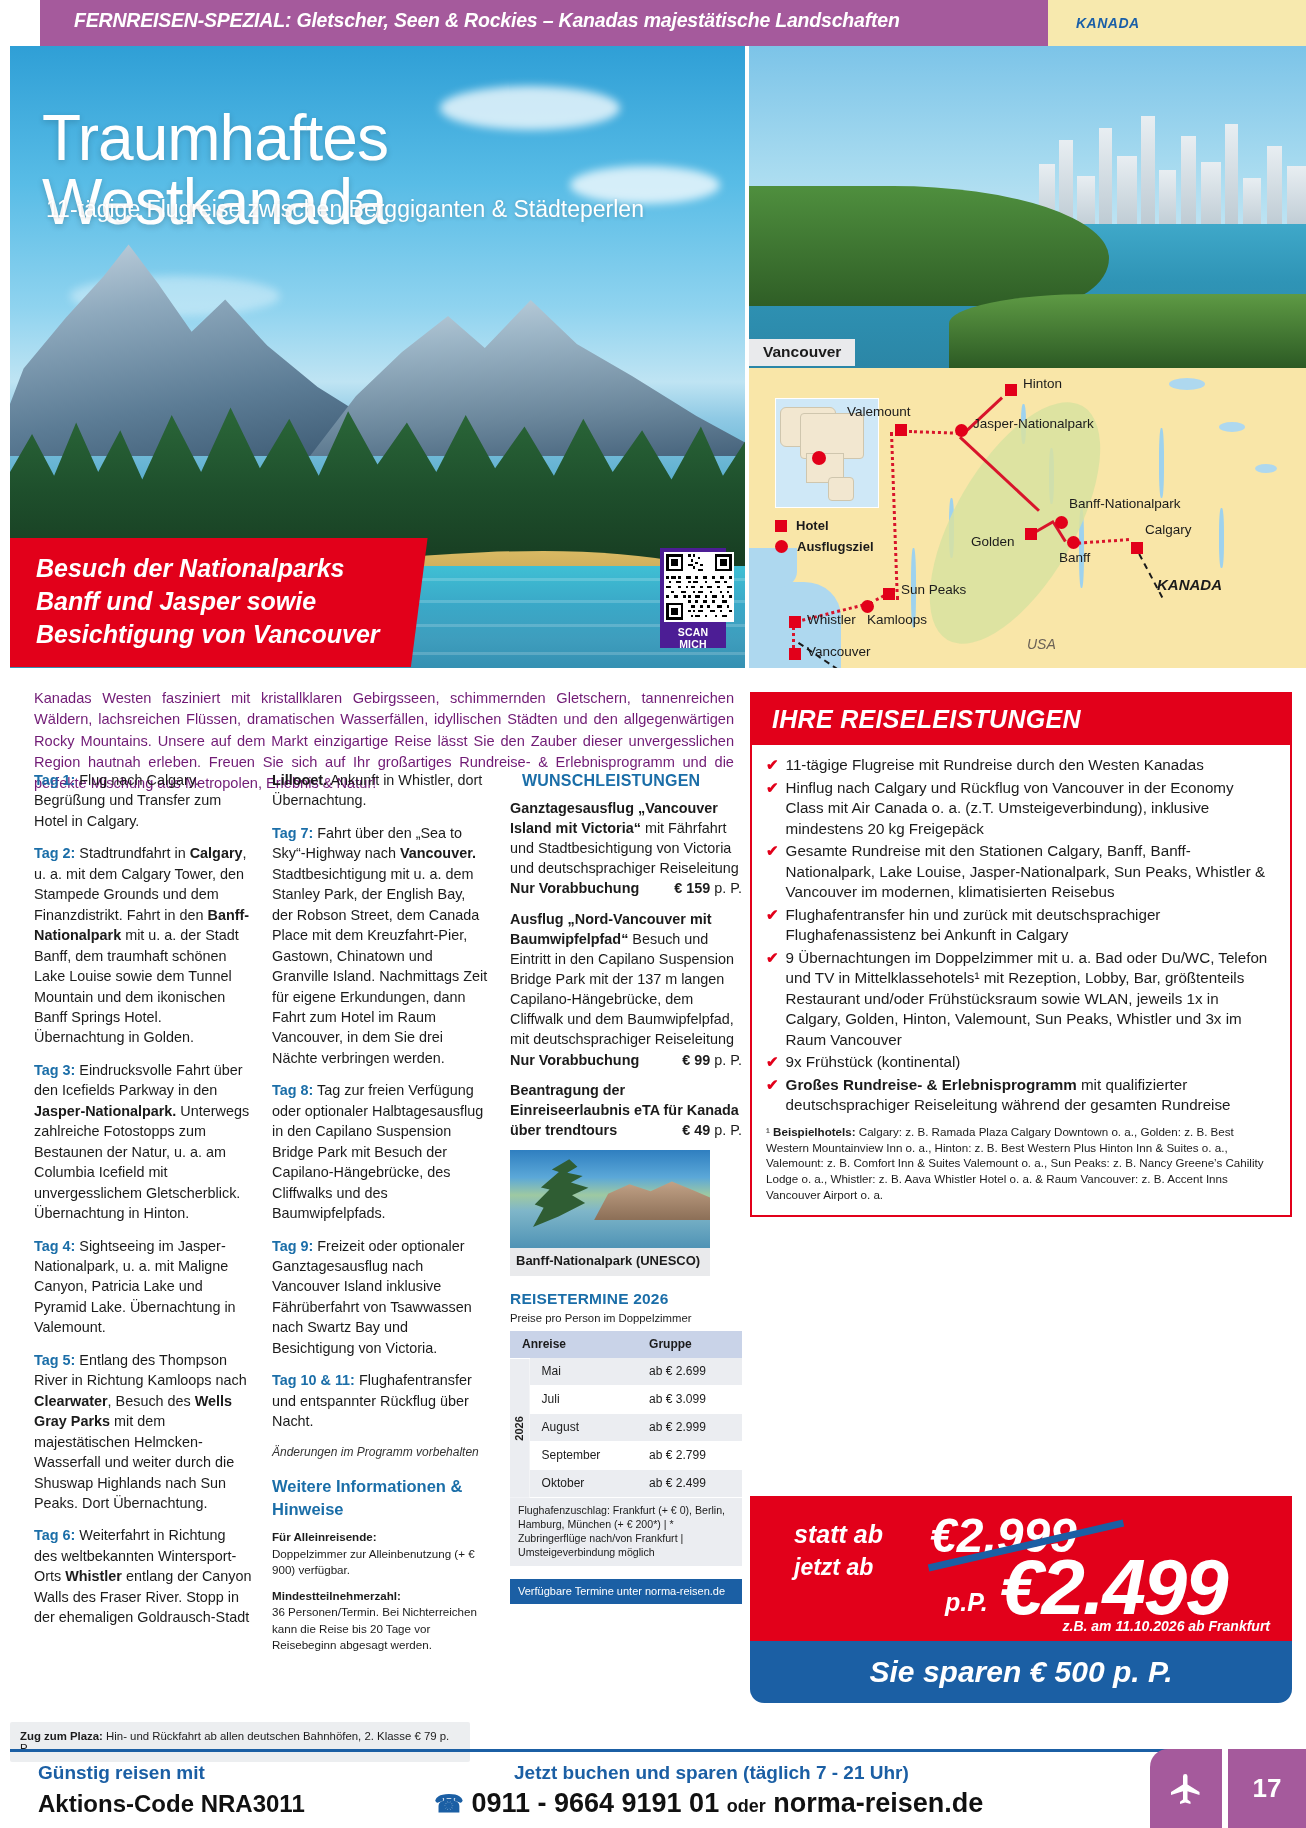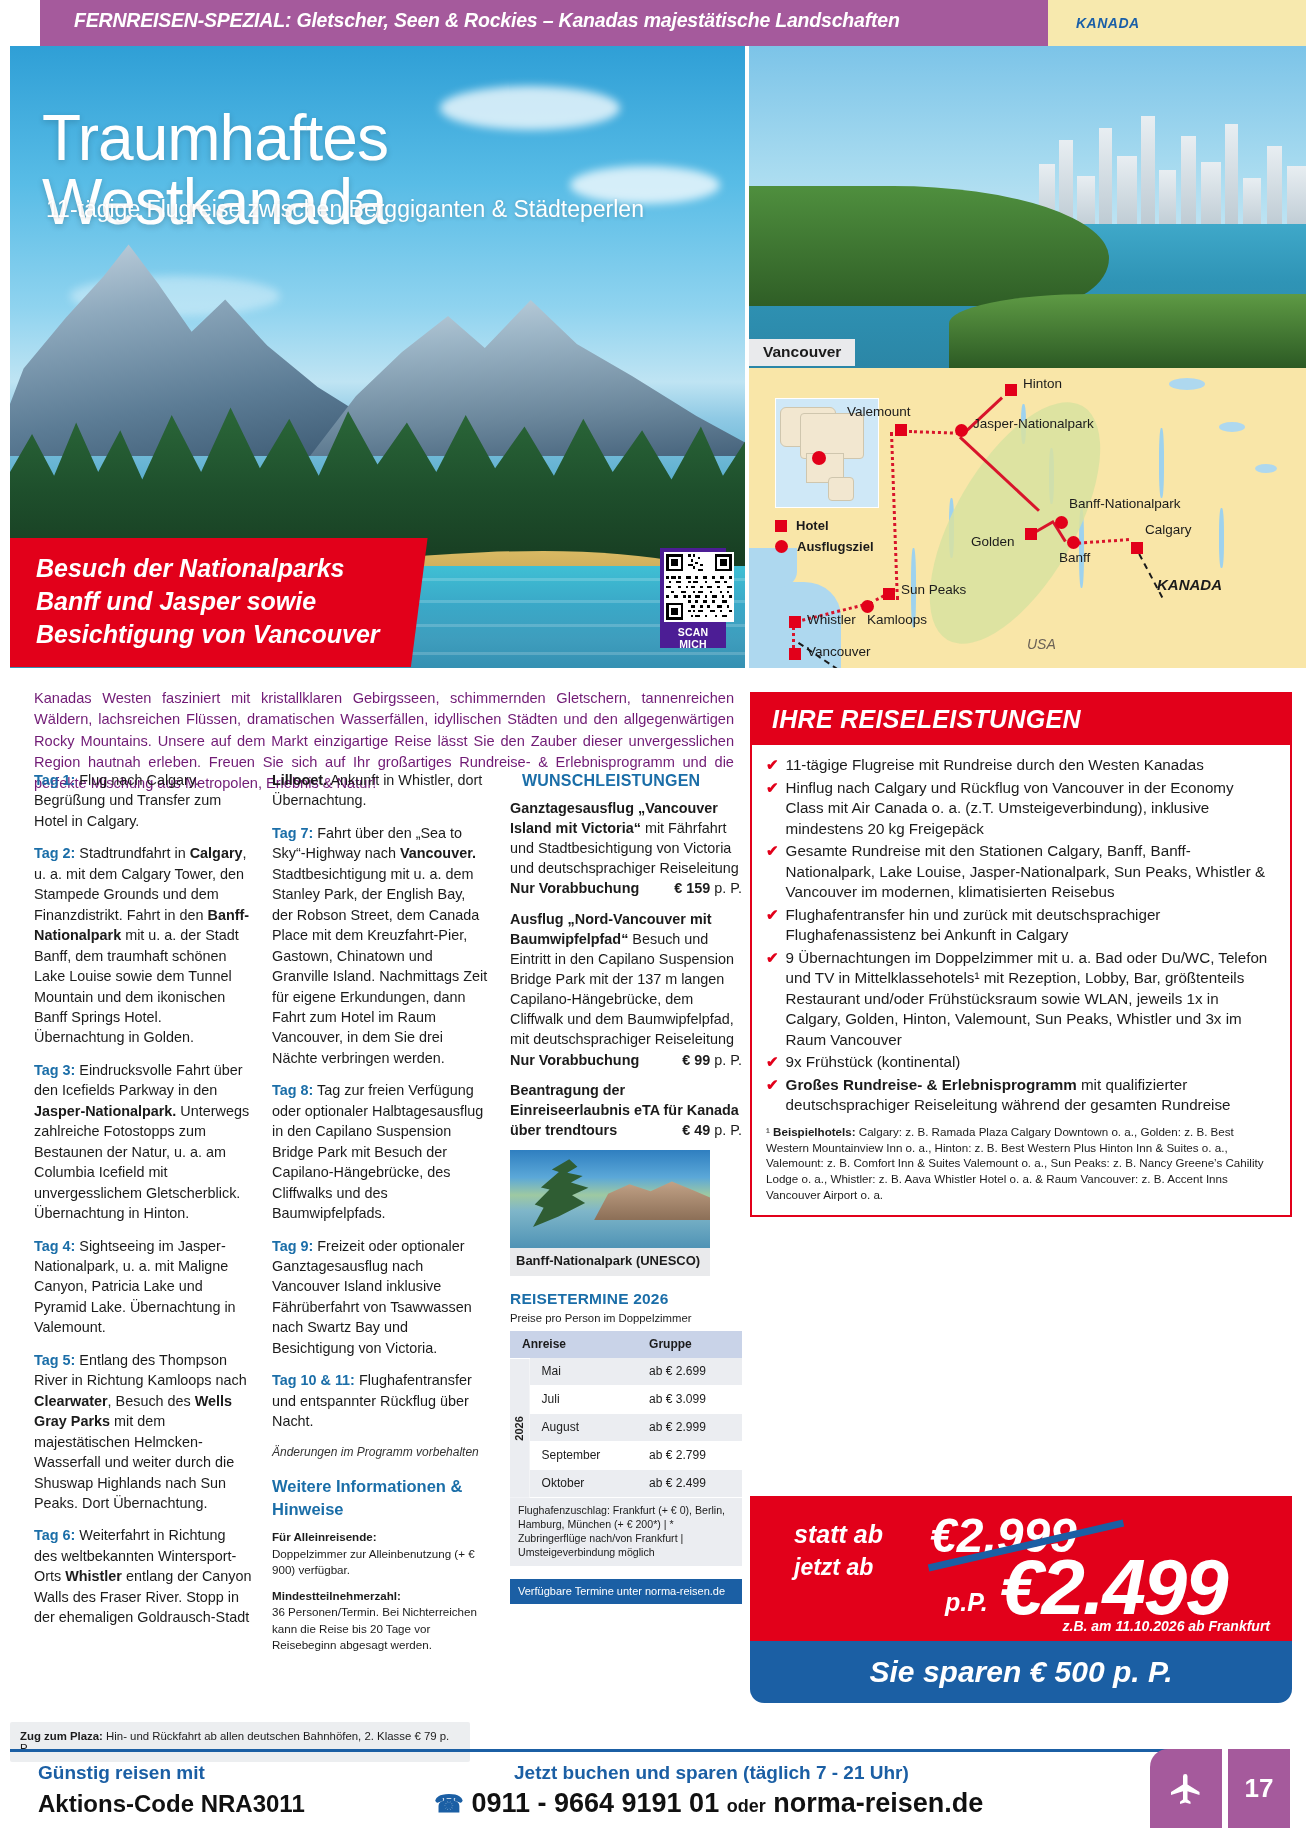--- a/index.html
+++ b/index.html
@@ -232,21 +232,21 @@
   .ft-mid1 { position:absolute; left:514px; top:1762px; font-size:19px; font-weight:bold; color:#1b5fa4; }
   .ft-mid2 { position:absolute; left:434px; top:1788px; font-size:27px; font-weight:bold; color:#111; white-space:nowrap; }
   .ft-mid2 .oder { font-size:18px; font-weight:bold; }
   .ft-phone-icon { color:#1b5fa4; font-size:24px; }
   .ft-plane {
     position:absolute; left:1150px; top:1749px; width:72px; height:79px; background:#a55a9c;
     border-radius:18px 0 0 0; display:flex; align-items:center; justify-content:center;
   }
   .ft-plane svg { width:36px; height:36px; fill:#fff; }
   .ft-page {
-    position:absolute; left:1228px; top:1749px; width:62px; height:79px; background:#a55a9c;
+    position:absolute; left:1228px; top:1749px; width:78px; height:79px; background:#a55a9c;
     color:#fff; font-size:26px; font-weight:bold; display:flex; align-items:center; justify-content:center;
   }
 </style>
 </head>
 <body>
 
 <div class="page">
 
   <div class="topbar">
     <div class="topbar-purple"></div>

